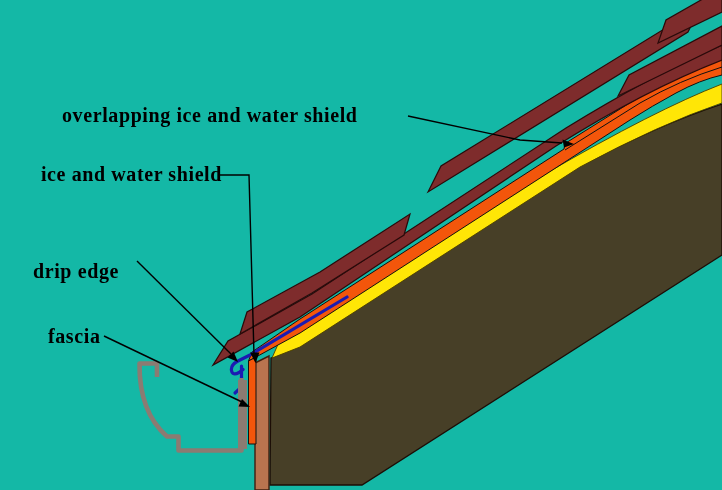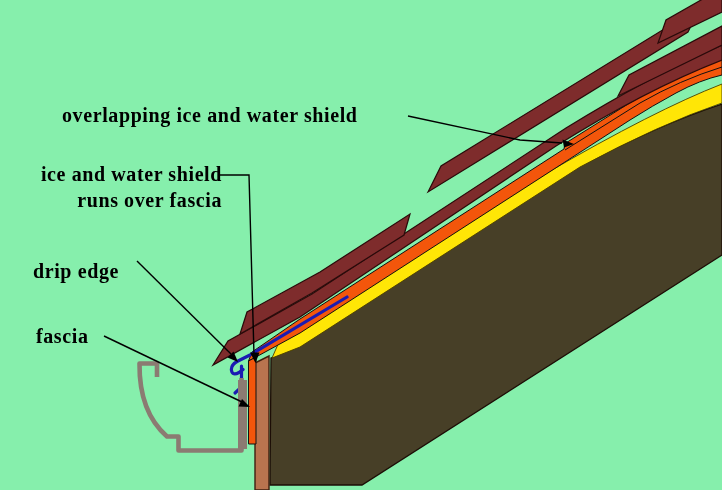--- a/index.html
+++ b/index.html
@@ -1,16 +1,16 @@
 <!DOCTYPE html>
 <html><head>
 <meta charset="utf-8">
 <style>
   html,body{margin:0;padding:0;background:#fff;}
-  #stage{position:relative;width:722px;height:490px;background:#86efac;overflow:hidden;
+  #stage{position:relative;width:722px;height:490px;background:#14b8a6;overflow:hidden;
          font-family:"Liberation Serif", serif;}
   #diagram-svg{position:absolute;left:0;top:0;}
   .label{position:absolute;color:#000;font-weight:bold;font-size:20px;
          letter-spacing:0.6px;white-space:nowrap;line-height:26px;}
   .label.right{text-align:right;}
   
   .outline-dark{stroke:#1c0d06;stroke-width:1.3;}
   .shingle-edge{stroke:#2a0a0a;stroke-width:1.2;}
   .thin-black{stroke:#111;stroke-width:1;}
   .leader{stroke:#000;stroke-width:1.4;fill:none;}
@@ -58,19 +58,18 @@
     <polygon class="arrowhead" points="238,362 227.5,357.5 233.5,351.5"></polygon>
 
     <path class="leader" d="M 104,336 L 242,402"></path>
     <polygon class="arrowhead" points="250,407 238.5,406.5 242,399"></polygon>
   </svg>
 
   <div class="label" style="left:62px;top:102px;">overlapping ice and water shield</div>
 
   <div class="label right" style="left:14px;top:161px;width:208px;">
     <div>ice and water shield</div>
-    <div>runs over fascia</div>
   </div>
 
   <div class="label" style="left:33px;top:258px;">drip edge</div>
 
-  <div class="label" style="left:36px;top:323px;">fascia</div>
+  <div class="label" style="left:48px;top:323px;">fascia</div>
 </div>
 
 </body></html>

